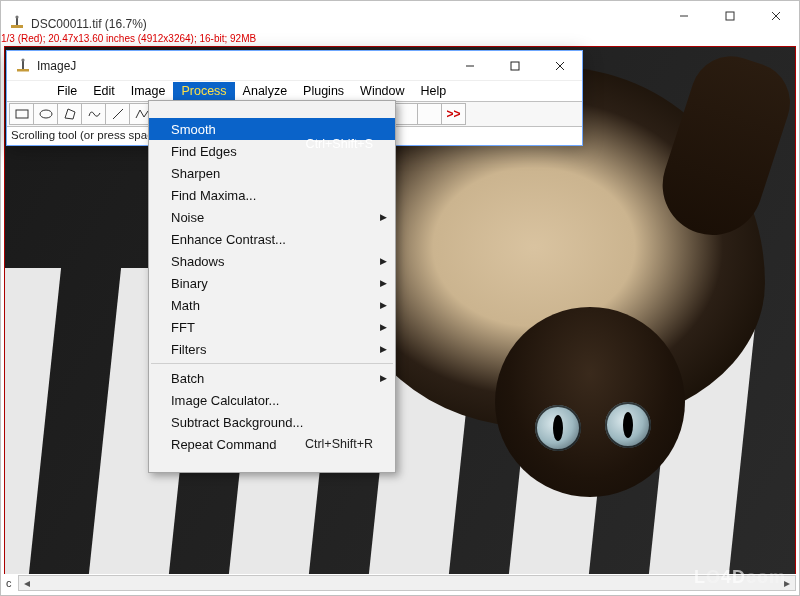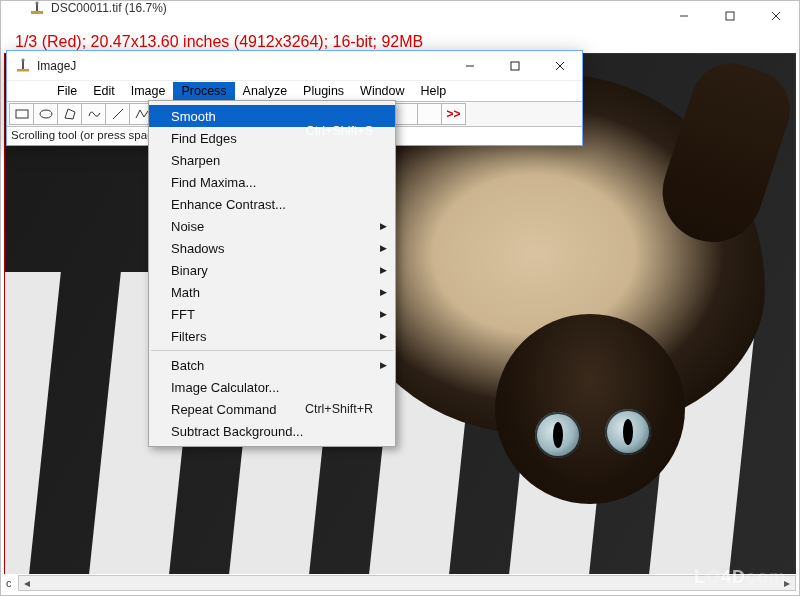--- a/index.html
+++ b/index.html
@@ -5,26 +5,26 @@
   * { box-sizing: border-box; margin: 0; padding: 0; }
   body {
     font-family: "Segoe UI", Tahoma, sans-serif;
     font-size: 12px;
     width: 800px; height: 596px;
     background: #fff;
     overflow: hidden;
     position: relative;
   }
   .outer-window { width:800px; height:596px; border:1px solid #bfbfbf; display:flex; flex-direction:column; }
-  .outer-titlebar { height:30px; background:#fff; display:flex; align-items:flex-start;padding-left:20px; }
+  .outer-titlebar { height:30px; background:#fff; display:flex; align-items:flex-end; }
   .outer-title-icon { width:16px; height:16px; margin:0 6px 0 8px; }
   .outer-title { flex:1; font-size:12px; color:#333; }
   .win-controls { display:flex; height:100%; }
   .win-btn { width:46px; display:flex; align-items:center; justify-content:center; color:#333; }
-  .info-strip { padding: 2px 8px 2px 14px; font-size:16px; color:#d00; font-weight:400; }
+  .info-strip { padding: 2px 8px 2px 0; font-size:10px; color:#d00; font-weight:400; }
   .canvas-area { flex:1; position:relative; border-top:1px solid #a00; border-left:1px solid #a00; border-right:1px solid #a00; margin:0 3px 0 3px; overflow:hidden; background:linear-gradient(120deg,#1a1a1a,#2a2a2a); }
   .footer { height:18px; display:flex; align-items:center; margin:0 3px 3px 3px; }
   .footer-c { width:14px; font-size:11px; color:#333; padding-left:2px; }
   .hscroll-track { flex:1; height:16px; border:1px solid #c7c7c7; background:#f0f0f0; position:relative; }
   .hscroll-btn { position:absolute; top:0; width:16px; height:14px; display:flex; align-items:center; justify-content:center; color:#555; }
   .hscroll-btn.l { left:0; }
   .hscroll-btn.r { right:0; }
   .watermark { position:absolute; right:14px; bottom:8px; font-size:18px; font-weight:600; color:rgba(255,255,255,0.65); letter-spacing:1px; font-family: Arial, sans-serif; margin-top: 8px;}
   .watermark .dot { opacity:.4; }
 
@@ -51,29 +51,29 @@
   }
 
   
   .ij-window { position:absolute; left:6px; top:50px; width:577px; background:#fff; border:1px solid #6fa8ff; box-shadow:0 4px 18px rgba(0,0,0,.3); }
   .ij-titlebar { height:30px; display:flex; align-items:center; background:#fff; border-bottom:1px solid #eee;}
   .ij-title-icon { width:16px; height:16px; margin:0 6px 0 8px; }
   .ij-title { flex:1; font-size:12px; color:#222; }
   .ij-win-btn { width:45px; height:28px; display:flex; align-items:center; justify-content:center; color:#222; }
   .ij-menubar { height:20px; display:flex; align-items:center; padding:0 2px; font-size:12.5px;margin-left:40px; }
   .menu-item { padding:2px 8px; cursor:default; }
-  .menu-item.active { background:#0a63c9; color:#000000; }
+  .menu-item.active { background:#0a63c9; color:#fde047; }
   .ij-toolbar { height:26px; display:flex; align-items:center; border-top:1px solid #c0c0c0; border-bottom:1px solid #c0c0c0; background:#f7f7f7; padding-left:2px;}
   .tool { width:25px; height:22px; border:1px solid #b8b8b8; background:#fcfcfc; margin-right:-1px; display:flex; align-items:center; justify-content:center; color:#333; }
   .tool svg { width:16px; height:16px; }
   .tool.more { color:#c00; font-weight:bold; font-size:12px; }
   .ij-status { height:18px; font-size:11.5px; padding:2px 4px; color:#222; }
 
   
-  .dropdown { position:absolute; left:148px; top:100px; width:248px; background:#f2f2f2; border:1px solid #a7a7a7; box-shadow:3px 3px 8px rgba(0,0,0,.35); font-size:13px; padding:4px 0; }
+  .dropdown { position:absolute; left:148px; top:100px; width:248px; background:#f2f2f2; border:1px solid #a7a7a7; box-shadow:3px 3px 8px rgba(0,0,0,.35); font-size:13px; padding:17px 0; }
   .drop-item { display:flex; align-items:center; padding:4px 22px 4px 22px; color:#111; position:relative; height:22px; }
   .drop-item .lbl { flex:1; }
   .drop-item .shortcut { color:#222; font-size:12.5px; }
   .drop-item.submenu::after { content:"▶"; font-size:9px; position:absolute; right:8px; color:#222; }
   .drop-item.highlight { background:#0a63c9; color:#fff; }
   .drop-item.highlight .shortcut { color:#fff;margin-top:29px; }
   .drop-sep { height:1px; background:#cfcfcf; margin:3px 2px; }
 
   .microscope-icon { width:16px; height:16px; }
 </style>
@@ -277,52 +277,52 @@
     </div>
   <div class="drop-item">
       <span class="lbl">Find Edges</span>
     </div>
   <div class="drop-item">
       <span class="lbl">Sharpen</span>
     </div>
   <div class="drop-item">
       <span class="lbl">Find Maxima...</span>
     </div>
+  <div class="drop-item submenu">
+      <span class="lbl">Noise</span>
+    </div>
   <div class="drop-item">
       <span class="lbl">Enhance Contrast...</span>
     </div>
   <div class="drop-item submenu">
-      <span class="lbl">Noise</span>
-    </div>
-  <div class="drop-item submenu">
       <span class="lbl">Shadows</span>
     </div>
   <div class="drop-item submenu">
       <span class="lbl">Binary</span>
     </div>
   <div class="drop-item submenu">
       <span class="lbl">Math</span>
     </div>
   <div class="drop-item submenu">
       <span class="lbl">FFT</span>
     </div>
   <div class="drop-item submenu">
       <span class="lbl">Filters</span>
     </div>
   <div class="drop-sep"></div>
   <div class="drop-item submenu">
       <span class="lbl">Batch</span>
     </div>
   <div class="drop-item">
       <span class="lbl">Image Calculator...</span>
+    </div>
+  <div class="drop-item">
+      <span class="lbl">Subtract Background...</span>
     </div>
   <div class="drop-item">
       <span class="lbl">Repeat Command</span>
       <span class="shortcut">Ctrl+Shift+R</span>
-    </div>
-  <div class="drop-item">
-      <span class="lbl">Subtract Background...</span>
     </div>
 </div>
 
 <div class="watermark">
   <span>L</span><span class="dot">O</span><span>4D</span><span class="dot"></span><span class="dot">com</span>
 </div>
 
 </body></html>

